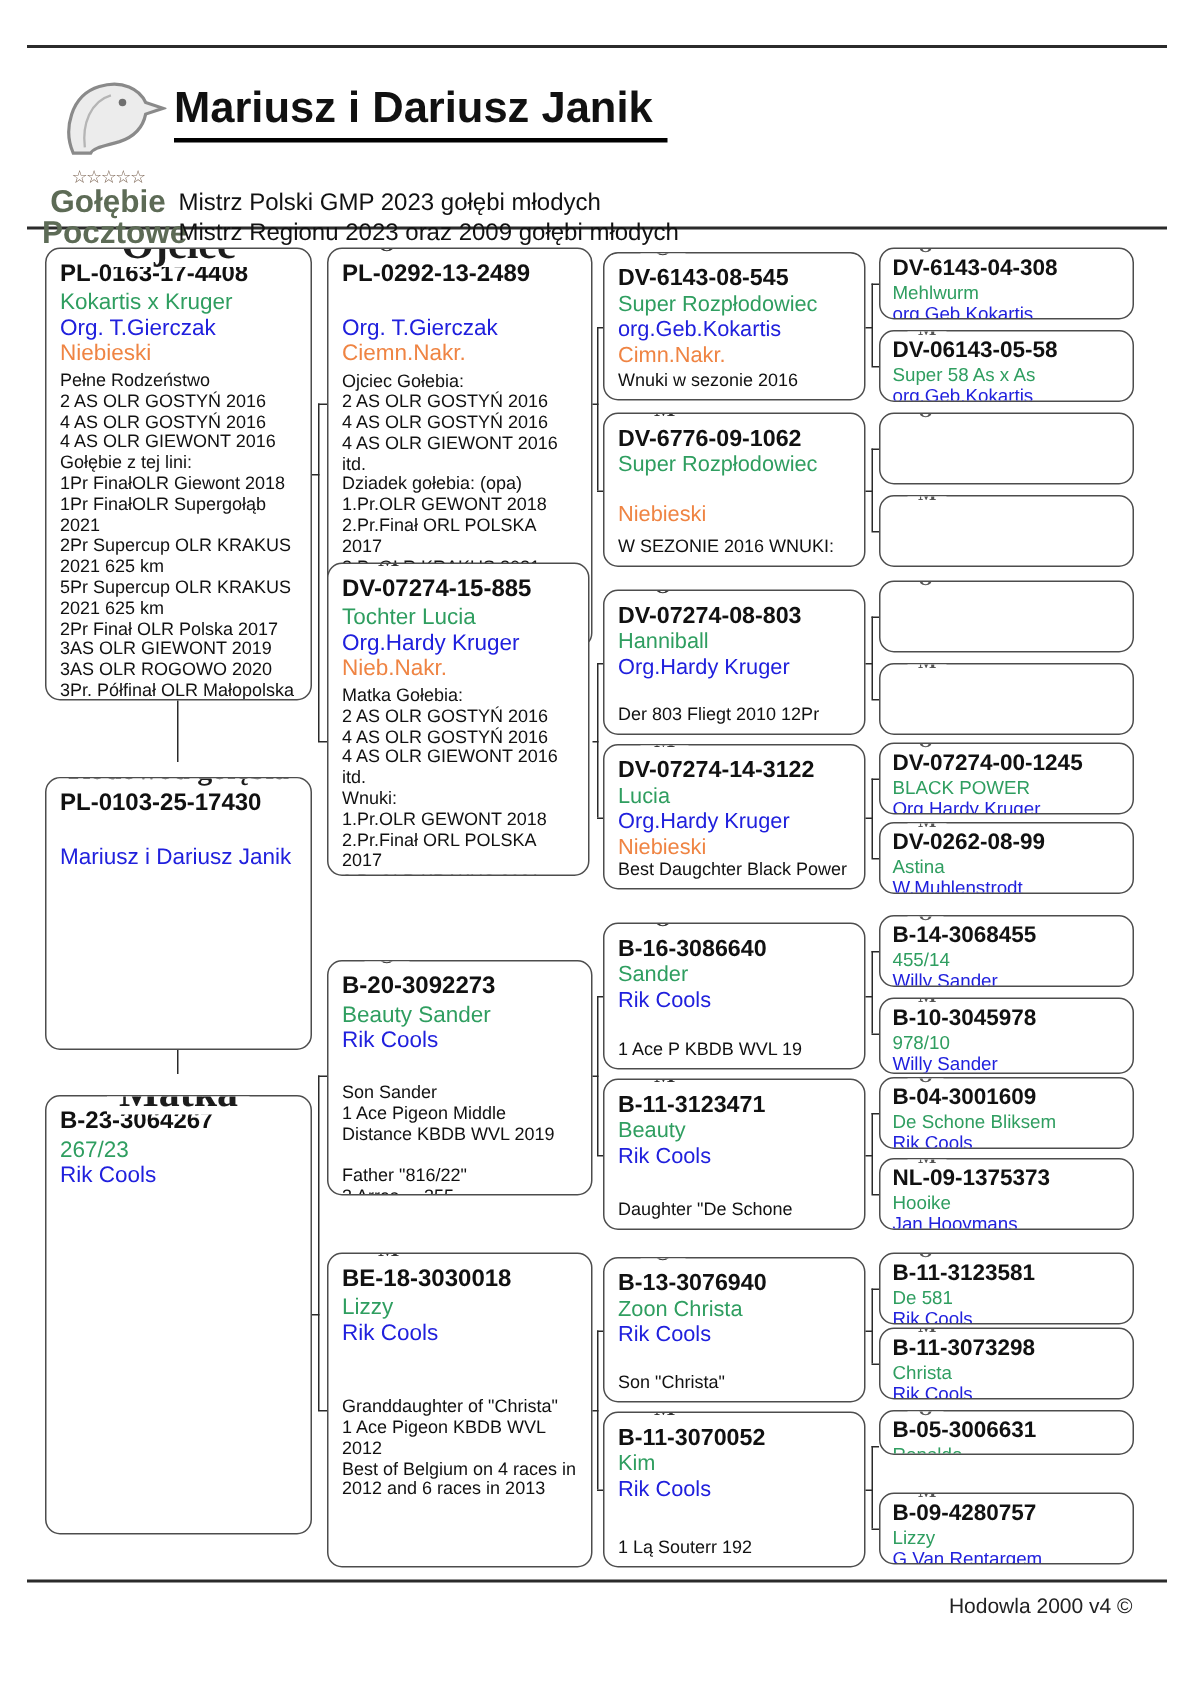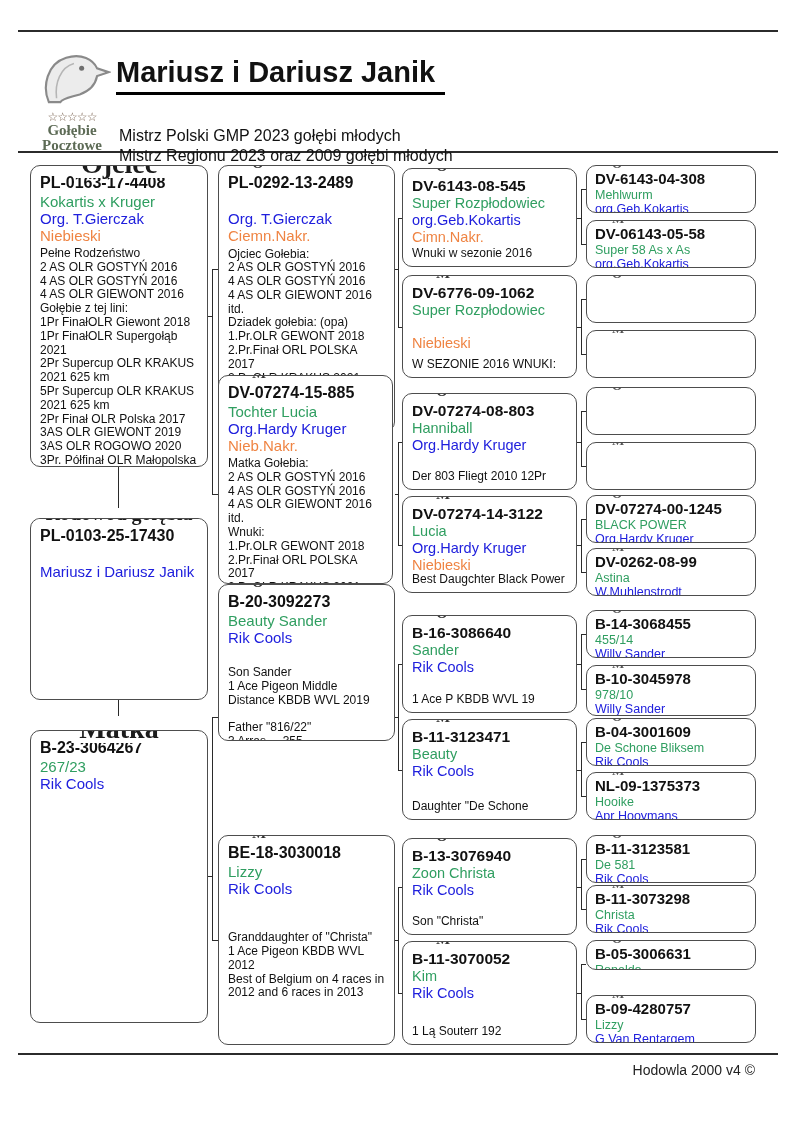--- a/index.html
+++ b/index.html
@@ -2,21 +2,21 @@
 <html><head>
 <meta charset="utf-8">
 <style>
   html,body{margin:0;padding:0;background:#fff;}
   #page{position:relative;width:795px;height:1124px;background:#fff;
         font-family:"Liberation Sans",sans-serif;color:#111;overflow:hidden;}
   .rule{position:absolute;left:18px;width:760px;height:0;border-top:2px solid #2b2b2b;}
   
   .logo{position:absolute;left:28px;top:50px;width:88px;text-align:center;line-height:1;}
   .stars{font-size:12px;color:#7d6655;letter-spacing:-1px;margin-top:2px;}
-  .brandname{font-family:Liberation Serif, serif;font-weight:bold;font-size:15px;color:#5d6b56;}
+  .brandname{font-family:Liberation Sans, sans-serif;font-weight:bold;font-size:21px;color:#5d6b56;}
   .title{position:absolute;left:116px;top:56px;font-size:29px;font-weight:bold;
          border-bottom:3px solid #000;padding:0 10px 3px 0;}
   .sub{position:absolute;left:119px;font-size:16px;margin-top:28px;}
   
   .pbox{position:absolute;background:#fff;border:1.6px solid #4d4d4d;border-radius:10px;
         box-sizing:border-box;padding:5px 9px;display:flex;flex-direction:column;overflow:hidden;}
   .btitle{position:absolute;top:-16px;left:50%;transform:translateX(-50%);background:#fff;
           padding:0 8px;font-family:"Liberation Serif",serif;font-weight:bold;color:#1c1c1c;
           white-space:nowrap;line-height:1;}
   .t-big{font-size:28px;} .t-mid{font-size:20px;}
@@ -127,21 +127,21 @@
     <div class="info">Matka Gołebia:
 2 AS OLR GOSTYŃ 2016
 4 AS OLR GOSTYŃ 2016
 4 AS OLR GIEWONT 2016 itd.
 Wnuki:
 1.Pr.OLR GEWONT 2018
 2.Pr.Finał ORL POLSKA 2017
 2.Pr.OLR KRAKUS 2021
 SUPERCUP</div>
   </div>
-  <div class="pbox g2" style="left:218px;top:584px;width:177px;height:157px">
+  <div class="pbox g2" style="left:218px;top:640px;width:177px;height:157px">
     <span class="sex">O</span>
     <div class="ring">B-20-3092273</div>
     <div class="pname">Beauty Sander</div>
     <div class="fancier">Rik Cools</div>
     <div class="pcolor"></div>
     <div class="info">Son Sander
 1 Ace Pigeon Middle
 Distance KBDB WVL 2019
 
 Father  "816/22"
@@ -286,21 +286,21 @@
       <div class="pbox g4" style="left: 586px; top: 718px; width: 170px; height: 48px;">
         <span class="sex">O</span>
         <div class="ring">B-04-3001609</div>
         <div class="pname">De Schone Bliksem</div>
         <div class="fancier">Rik Cools</div>
       </div>
       <div class="pbox g4" style="left: 586px; top: 772px; width: 170px; height: 48px;">
         <span class="sex">M</span>
         <div class="ring">NL-09-1375373</div>
         <div class="pname">Hooike</div>
-        <div class="fancier">Apr Hooymans</div>
+        <div class="fancier">Jan Hooymans</div>
       </div>
       <div class="pbox g4" style="left: 586px; top: 835px; width: 170px; height: 48px;">
         <span class="sex">O</span>
         <div class="ring">B-11-3123581</div>
         <div class="pname">De 581</div>
         <div class="fancier">Rik Cools</div>
       </div>
       <div class="pbox g4" style="left: 586px; top: 885px; width: 170px; height: 48px;">
         <span class="sex">M</span>
         <div class="ring">B-11-3073298</div>

